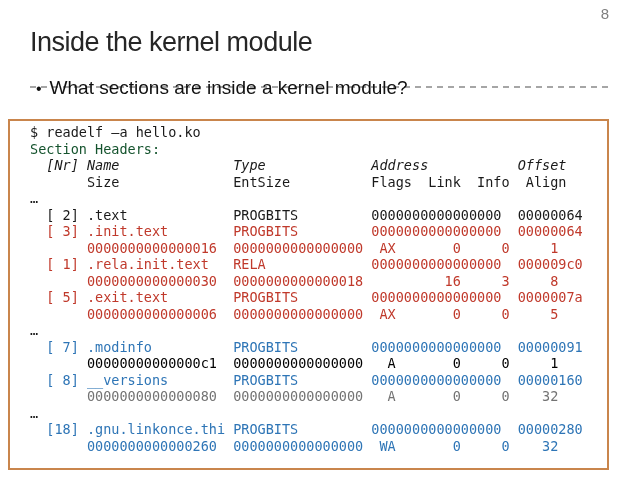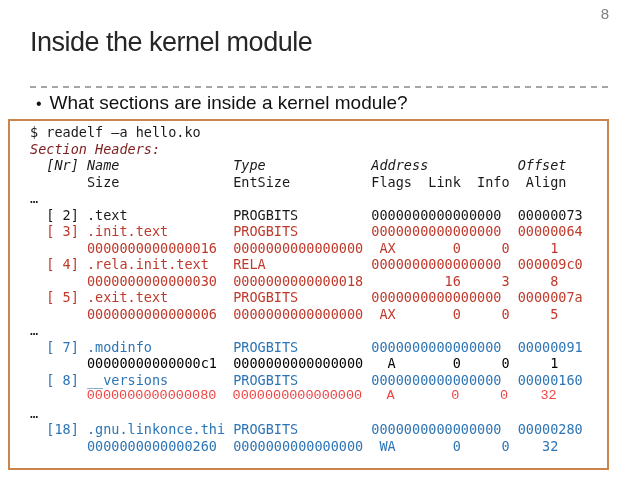--- a/index.html
+++ b/index.html
@@ -19,21 +19,21 @@
 
   .title-separator {
     position: absolute; left: 30px; top: 86px;
     width: 582px; height: 2px;
     background: repeating-linear-gradient(to right,
       var(--sep-color, #a6a6a6) 0px, var(--sep-color, #a6a6a6) 6px,
       transparent 6px, transparent 11px);
   }
 
   .bullet-row {
-    position: absolute; left: 36px; top: 92px;
+    position: absolute; left: 36px; top: 77px;
     font-size: 19px; color: #111111; white-space: nowrap;
   }
   .bullet-glyph { margin-right: 8px; font-size: 16px; }
 
   .code-box {
     position: absolute; left: 8px; top: 119px;
     width: 601px; height: 351px;
     border: 2px solid var(--box-border, #c9854c);
     background: #ffffff;
     padding: 3px 0 0 20px;
@@ -53,32 +53,32 @@
 <div class="slide-title" style="color: rgb(38, 38, 38);">Inside the kernel module</div>
 
 <div class="title-separator"></div>
 
 <div class="bullet-row">
   <span class="bullet-glyph">•</span><span>What sections are inside a kernel module?</span>
 </div>
 
 <div class="code-box">
     <div class="code-line" style="color: rgb(26, 26, 26);">$ readelf –a hello.ko</div>
-    <div class="code-line" style="color: #7f1d1d; font-style: italic;">Section Headers:</div>
+    <div class="code-line" style="color: #14532d;">Section Headers:</div>
     <div class="code-line" style="color: rgb(26, 26, 26); font-style: italic;">  [Nr] Name              Type             Address           Offset</div>
     <div class="code-line" style="color: rgb(26, 26, 26);">       Size              EntSize          Flags  Link  Info  Align</div>
     <div class="code-line" style="color: rgb(26, 26, 26);">…</div>
-    <div class="code-line" style="color: rgb(26, 26, 26);">  [ 2] .text             PROGBITS         0000000000000000  00000073</div>
+    <div class="code-line" style="color: rgb(26, 26, 26);">  [ 2] .text             PROGBITS         0000000000000000  00000064</div>
     <div class="code-line" style="color: rgb(192, 57, 43);">  [ 3] .init.text        PROGBITS         0000000000000000  00000064</div>
     <div class="code-line" style="color: rgb(192, 57, 43);">       0000000000000016  0000000000000000  AX       0     0     1</div>
-    <div class="code-line" style="color: rgb(192, 57, 43);">  [ 4] .rela.init.text   RELA             0000000000000000  000009c0</div>
+    <div class="code-line" style="color: rgb(192, 57, 43);">  [ 1] .rela.init.text   RELA             0000000000000000  000009c0</div>
     <div class="code-line" style="color: rgb(192, 57, 43);">       0000000000000030  0000000000000018          16     3     8</div>
     <div class="code-line" style="color: rgb(192, 57, 43);">  [ 5] .exit.text        PROGBITS         0000000000000000  0000007a</div>
     <div class="code-line" style="color: rgb(192, 57, 43);">       0000000000000006  0000000000000000  AX       0     0     5</div>
     <div class="code-line" style="color: rgb(26, 26, 26);">…</div>
     <div class="code-line" style="color: rgb(46, 117, 182);">  [ 7] .modinfo          PROGBITS         0000000000000000  00000091</div>
     <div class="code-line" style="color: #000000;">       00000000000000c1  0000000000000000   A       0     0     1</div>
     <div class="code-line" style="color: rgb(46, 117, 182);">  [ 8] __versions        PROGBITS         0000000000000000  00000160</div>
-    <div class="code-line" style="color: #ef4444; font-family: Liberation Mono, monospace;">       0000000000000080  0000000000000000   A       0     0    32</div>
+    <div class="code-line" style="color: #737373;">       0000000000000080  0000000000000000   A       0     0    32</div>
     <div class="code-line" style="color: rgb(26, 26, 26);">…</div>
     <div class="code-line" style="color: rgb(46, 117, 182);">  [18] .gnu.linkonce.thi PROGBITS         0000000000000000  00000280</div>
     <div class="code-line" style="color: rgb(46, 117, 182);">       0000000000000260  0000000000000000  WA       0     0    32</div>
   </div>
 
 </body></html>

